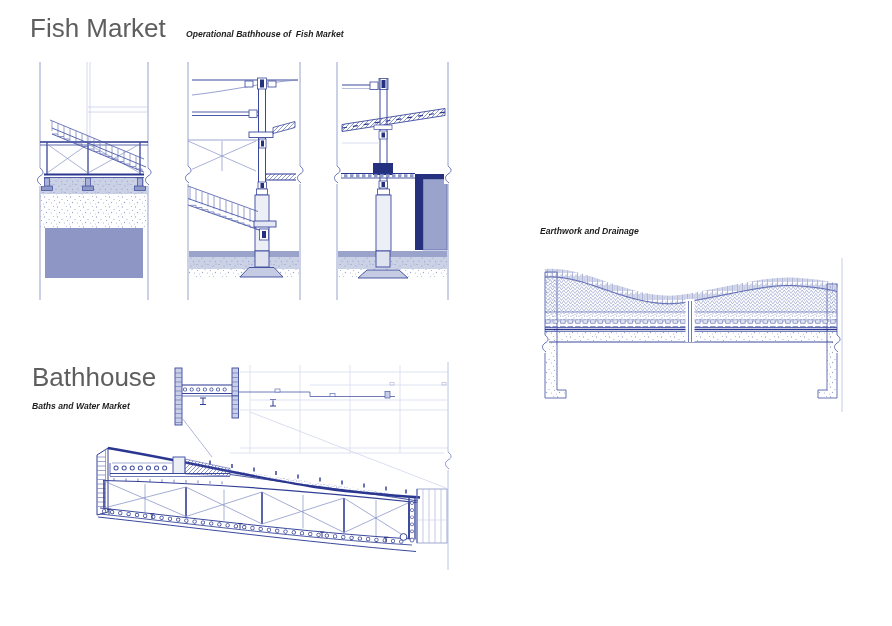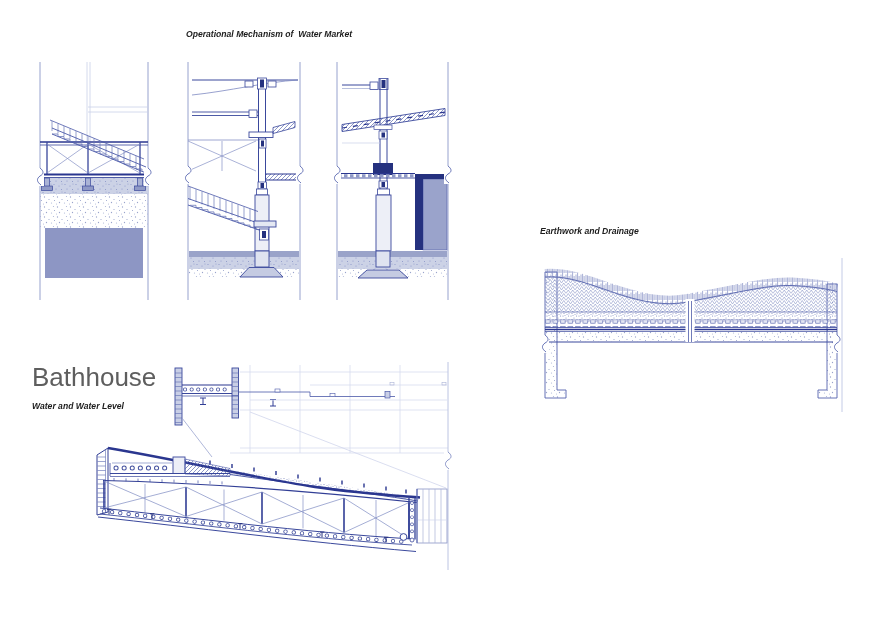--- a/index.html
+++ b/index.html
@@ -18,24 +18,25 @@
   .s-flood{left:540px;top:226px;text-align:right;}
   #fish-svg{left:30px;top:55px;}
   #bath-svg{left:90px;top:360px;}
   #flood-svg{left:530px;top:255px;}
 </style>
 </head>
 <body>
 
 <div id="canvas">
 
-  <p class="sec-sub s-fish">Operational Mechanism of  Water Market</p>
+  <h2 class="sec-title t-fish">Fish Market</h2>
+  <p class="sec-sub s-fish">Operational Bathhouse of  Fish Market</p>
 
   <h2 class="sec-title t-bath">Bathhouse</h2>
-  <p class="sec-sub s-bath">Water and Water Level</p>
+  <p class="sec-sub s-bath">Baths and Water Market</p>
 
   <p class="sec-sub s-flood">Earthwork and Drainage</p>
 
   <svg id="fish-svg" width="430" height="250" viewBox="0 0 430 250">
     <defs>
       <pattern id="ps-sparse" width="13" height="10" patternUnits="userSpaceOnUse">
         <circle cx="1.5" cy="2" r=".65" fill="#9aa4cc"></circle>
           <circle cx="6" cy="4.5" r=".6" fill="#9aa4cc"></circle>
         <circle cx="10.5" cy="1.5" r=".6" fill="#aab3d6"></circle>
           <circle cx="3.5" cy="7.5" r=".65" fill="#9aa4cc"></circle>

